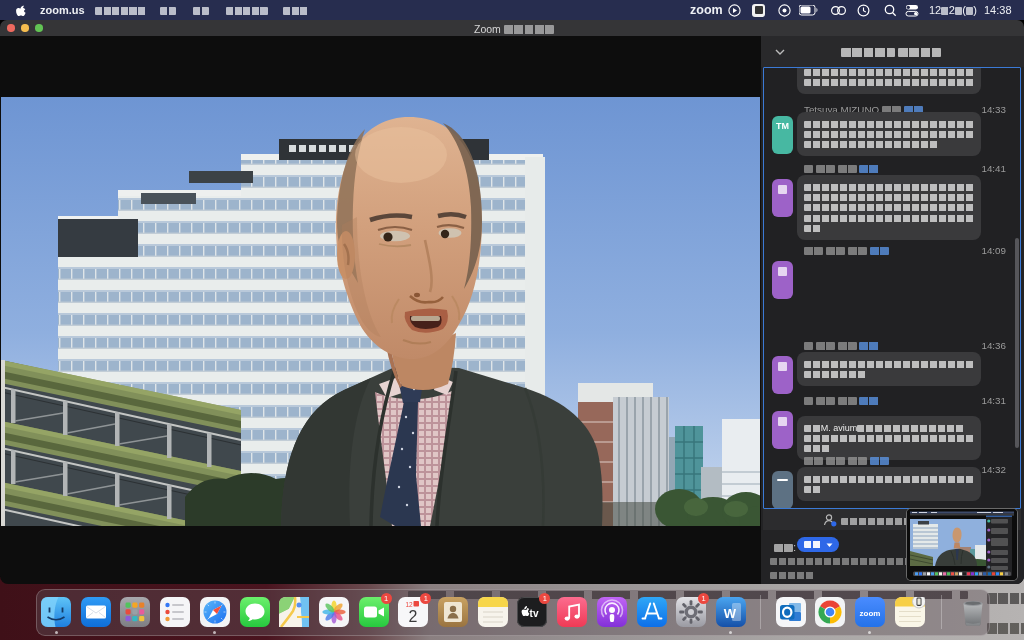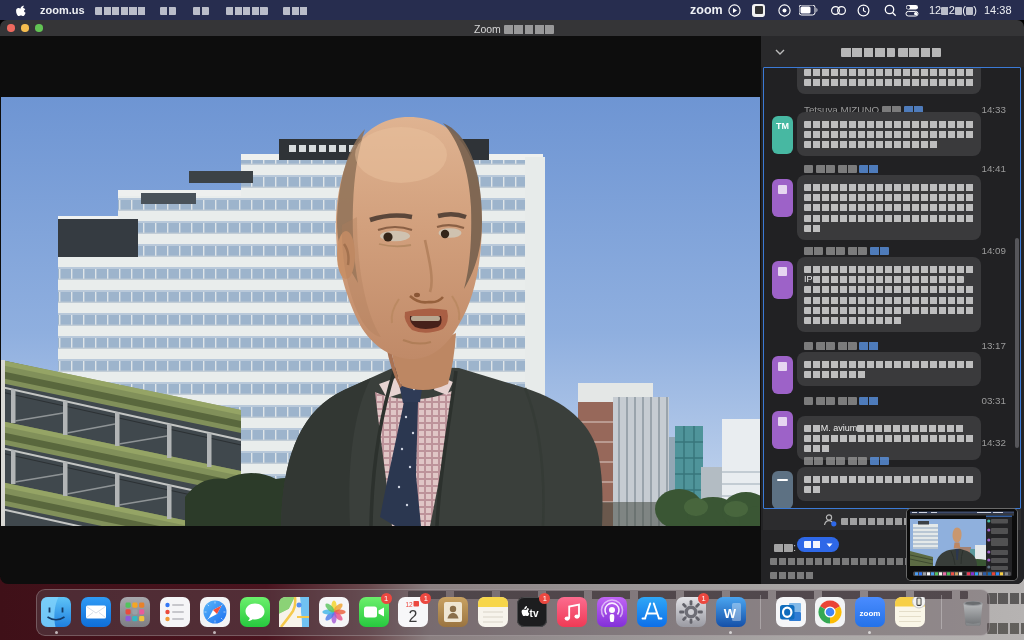--- a/index.html
+++ b/index.html
@@ -319,48 +319,40 @@
       <div class="bl"><span class="jp p9" style="width:169.7px"></span></div>
       <div class="bl"><span class="jp p9" style="width:169.7px"></span></div>
       <div class="bl"><span class="jp p9" style="width:169.7px"></span></div>
       <div class="bl"><span class="jp p9" style="width:169.7px"></span></div>
       <div class="bl"><span class="jp p9" style="width:16.7px"></span></div>
     </div>
 
     <div class="hdr" style="left:40px;top:177px"><span class="jp p10" style="width:19.2px"></span> <span class="jp p10" style="width:19.2px"></span> <span class="jp p10" style="width:19.2px"></span> <span class="jp p10 ze" style="width:19.2px"></span></div>
     <div class="tm" style="top:177px">14:09</div>
     <div class="av" style="top:193px;background:#9d62c8"><span class="jp" style="--p:10px;--w:9px;--h:9px;width:9px;vertical-align:-2px"></span></div>
-    <div class="bub" style="left:33px;top:189px;width:184px">
-      <div class="bl"><span class="jp p9" style="width:169.7px"></span></div>
-      <div class="bl">IP<span class="jp p9" style="width:151.7px"></span></div>
-      <div class="bl"><span class="jp p9" style="width:169.7px"></span></div>
-      <div class="bl"><span class="jp p9" style="width:169.7px"></span></div>
-      <div class="bl"><span class="jp p9" style="width:169.7px"></span></div>
-      <div class="bl"><span class="jp p9" style="width:97.7px"></span></div>
-    </div>
 
     <div class="hdr" style="left:40px;top:272px"><span class="jp p10" style="width:8.9px"></span> <span class="jp p10" style="width:19.2px"></span> <span class="jp p10" style="width:19.2px"></span> <span class="jp p10 ze" style="width:19.2px"></span></div>
-    <div class="tm" style="top:272px">13:17</div>
+    <div class="tm" style="top:272px">14:36</div>
     <div class="av" style="top:288px;background:#9d62c8"><span class="jp" style="--p:10px;--w:9px;--h:9px;width:9px;vertical-align:-2px"></span></div>
     <div class="bub" style="left:33px;top:284px;width:184px">
       <div class="bl"><span class="jp p9" style="width:169.7px"></span></div>
       <div class="bl"><span class="jp p9" style="width:61.7px"></span></div>
     </div>
 
     <div class="hdr" style="left:40px;top:327px"><span class="jp p10" style="width:8.9px"></span> <span class="jp p10" style="width:19.2px"></span> <span class="jp p10" style="width:19.2px"></span> <span class="jp p10 ze" style="width:19.2px"></span></div>
-    <div class="tm" style="top:327px">03:31</div>
+    <div class="tm" style="top:327px">14:31</div>
     <div class="av" style="top:343px;background:#9d62c8"><span class="jp" style="--p:10px;--w:9px;--h:9px;width:9px;vertical-align:-2px"></span></div>
     <div class="bub" style="left:33px;top:348px;width:184px">
       <div class="bl"><span class="jp p9" style="width:16.7px"></span><span style="font-size:9px;letter-spacing:0">M. avium</span><span class="jp p9" style="width:106.7px"></span></div>
       <div class="bl"><span class="jp p9" style="width:169.7px"></span></div>
       <div class="bl"><span class="jp p9" style="width:25.7px"></span></div>
     </div>
 
     <div class="hdr" style="left:40px;top:387px"><span class="jp p10" style="width:19.2px"></span> <span class="jp p10" style="width:19.2px"></span> <span class="jp p10" style="width:19.2px"></span> <span class="jp p10 ze" style="width:19.2px"></span></div>
-    <div class="tm" style="top:369px">14:32</div>
+    <div class="tm" style="top:396px">14:32</div>
     <div class="av" style="top:403px;background:#5d7183"><span style="display:inline-block;width:11px;height:2.5px;background:#fff;border-radius:1px;vertical-align:3px"></span></div>
     <div class="bub" style="left:33px;top:399px;width:184px">
       <div class="bl"><span class="jp p9" style="width:169.7px"></span></div>
       <div class="bl"><span class="jp p9" style="width:16.7px"></span></div>
     </div>
 
     <div class="ab" style="left:251px;top:170px;width:3.5px;height:210px;background:#56565a;border-radius:2px"></div>
   </div>
   <div class="ab" id="comp">
     <div id="whobar">

